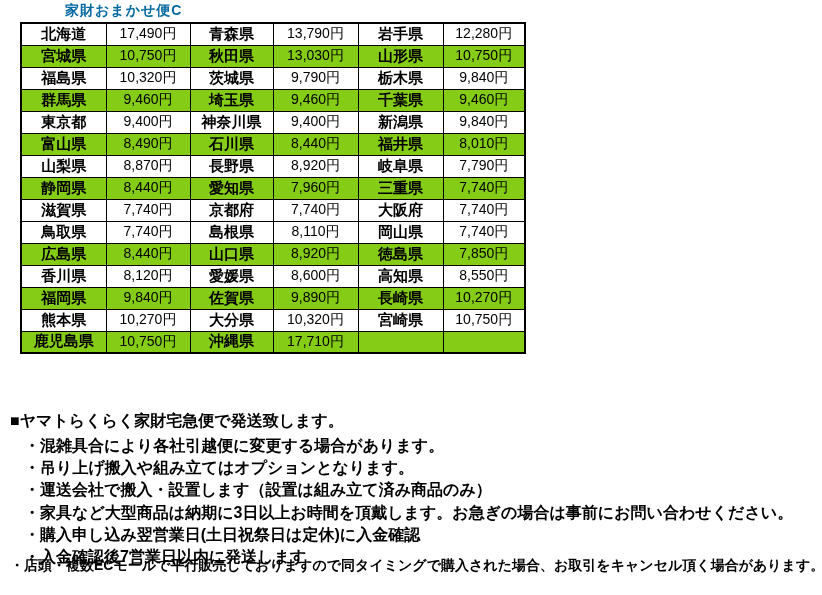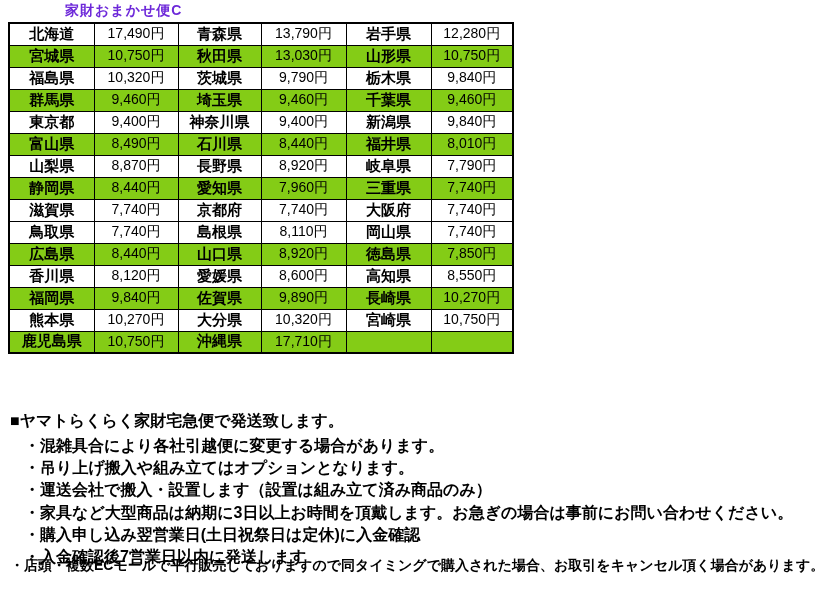--- a/index.html
+++ b/index.html
@@ -7,25 +7,25 @@
   body {
     width: 822px; height: 595px;
     background: #ffffff;
     position: relative;
     font-family: "Liberation Sans", "DejaVu Sans", sans-serif;
     color: #000;
     overflow: hidden;
   }
   .title {
     position: absolute; left: 65px; top: 2px;
-    color: #6d28d9; font-weight: bold; font-size: 14px;
+    color: #0369a1; font-weight: bold; font-size: 14px;
     letter-spacing: 1px;
   }
   table.fee {
-    position: absolute; left: 8px; top: 22px;
+    position: absolute; left: 20px; top: 22px;
     width: 504px;
     border-collapse: collapse;
     table-layout: fixed;
     border: 2px solid #000;
     padding-left: 9px;
   }
   table.fee td {
     border: 1px solid #000;
     height: 22px;
     padding: 0 2px;

